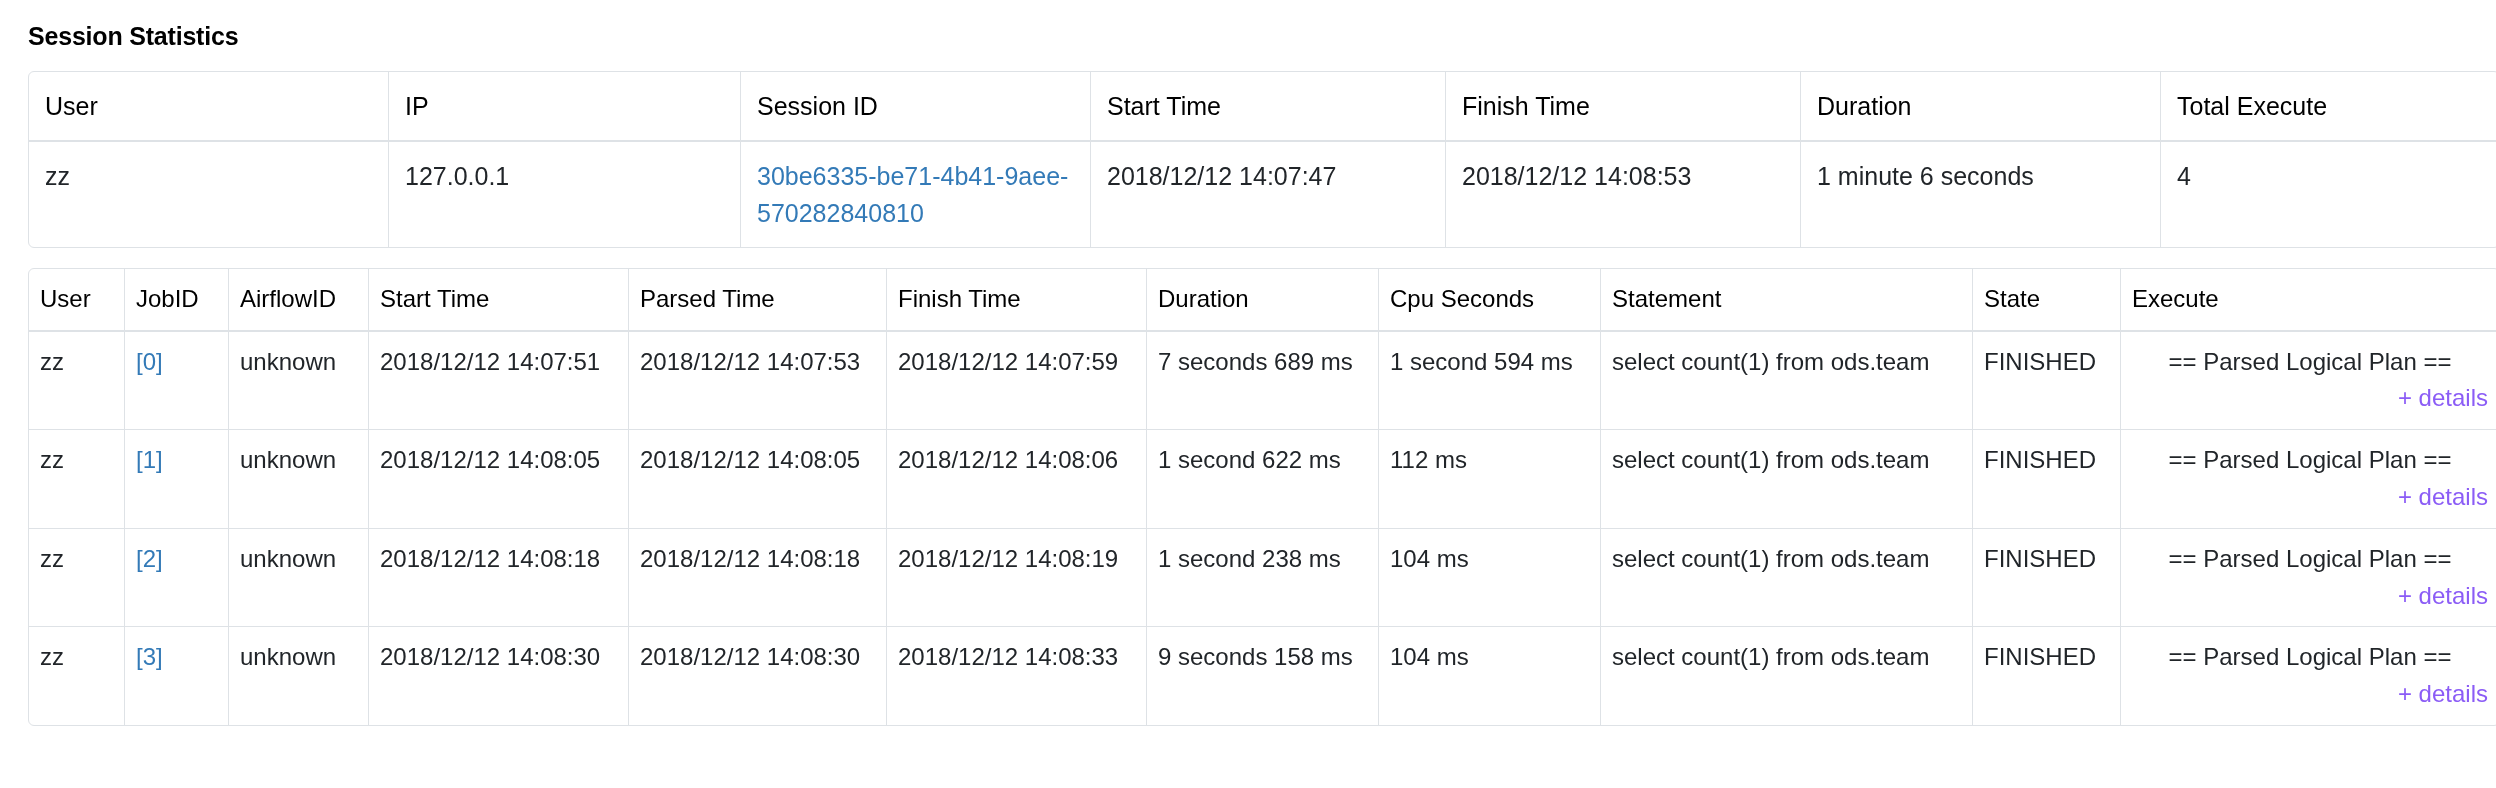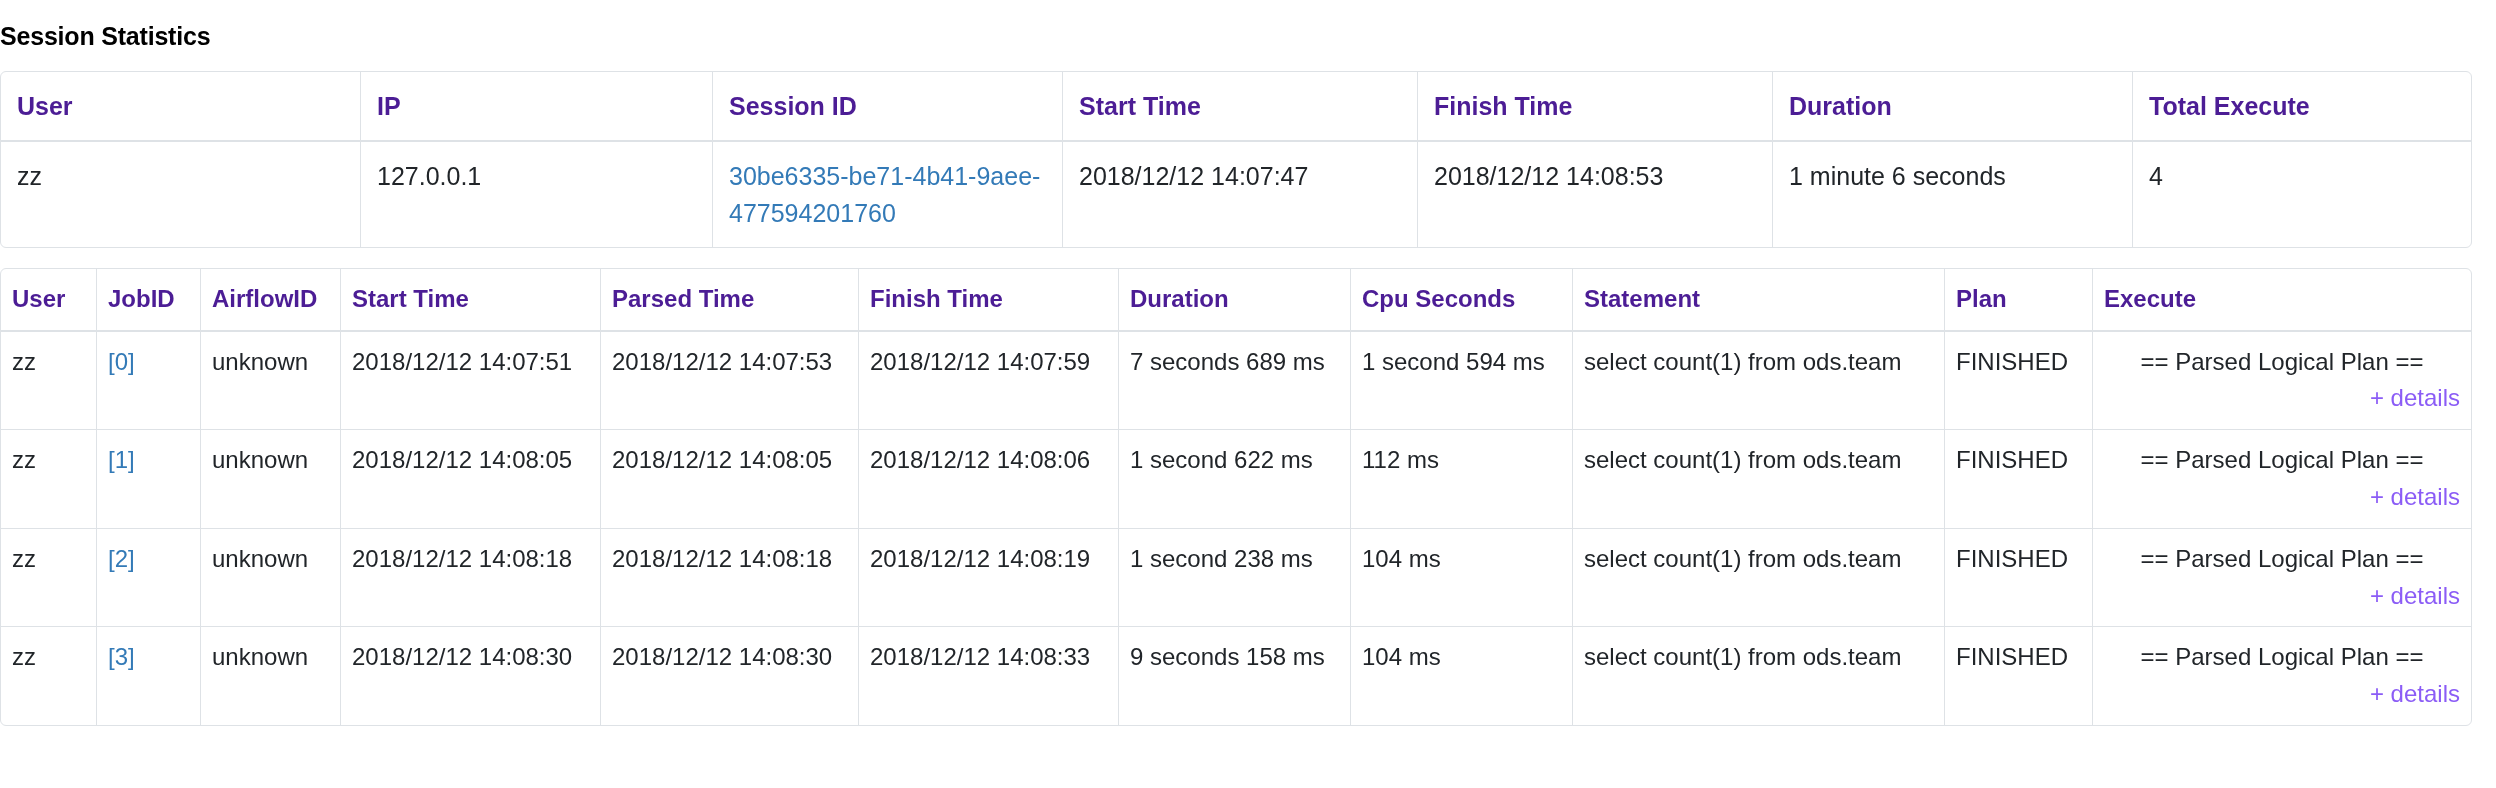--- a/index.html
+++ b/index.html
@@ -11,21 +11,21 @@
     height: 788px;
     overflow: hidden;
   }
   body {
     font-family: "Liberation Sans", sans-serif;
     color: #212529;
     -webkit-font-smoothing: antialiased;
   }
   .page {
     width: 2496px;
-    padding: 0 0;
+    padding: 0 28px;
   }
   .section-title {
     font-size: 25px;
     font-weight: bold;
     color: #000000;
     margin: 0;
     padding: 22px 0 0 0;
     letter-spacing: -0.2px;
   }
   .table-wrap {
@@ -46,22 +46,22 @@
     border-bottom: 1px solid #dee2e6;
     padding: 14px 14px;
     text-align: left;
     vertical-align: top;
     font-size: 24px;
     line-height: 1.45;
     word-wrap: break-word;
     overflow-wrap: break-word;
   }
   table.stats th {
-    font-weight: bold;
-    color: #4c1d95;
+    font-weight: normal;
+    color: #000000;
     border-bottom: 2px solid #dee2e6;
   }
   table.stats td {
     font-weight: normal;
     color: #212529;
   }
   table.stats tr > th:last-child,
   table.stats tr > td:last-child {
     border-right: none;
   }
@@ -128,21 +128,21 @@
           <th class="c-start">Start Time</th>
           <th class="c-finish">Finish Time</th>
           <th class="c-dur">Duration</th>
           <th class="c-total">Total Execute</th>
         </tr>
       </thead>
       <tbody>
         <tr>
           <td>zz</td>
           <td>127.0.0.1</td>
-          <td><a class="link" href="#">30be6335-be71-4b41-9aee-477594201760</a></td>
+          <td><a class="link" href="#">30be6335-be71-4b41-9aee-570282840810</a></td>
           <td>2018/12/12 14:07:47</td>
           <td>2018/12/12 14:08:53</td>
           <td>1 minute 6 seconds</td>
           <td>4</td>
         </tr>
       </tbody>
     </table>
   </div>
 
 
@@ -152,21 +152,21 @@
         <tr>
           <th class="s-user">User</th>
           <th class="s-jobid">JobID</th>
           <th class="s-airflow">AirflowID</th>
           <th class="s-start">Start Time</th>
           <th class="s-parsed">Parsed Time</th>
           <th class="s-finish">Finish Time</th>
           <th class="s-duration">Duration</th>
           <th class="s-cpu">Cpu Seconds</th>
           <th class="s-stmt">Statement</th>
-          <th class="s-state">Plan</th>
+          <th class="s-state">State</th>
           <th class="s-detail">Execute</th>
         </tr>
       </thead>
       <tbody>
 
         <tr>
           <td>zz</td>
           <td><a class="link" href="#">[0]</a></td>
           <td>unknown</td>
           <td>2018/12/12 14:07:51</td>

